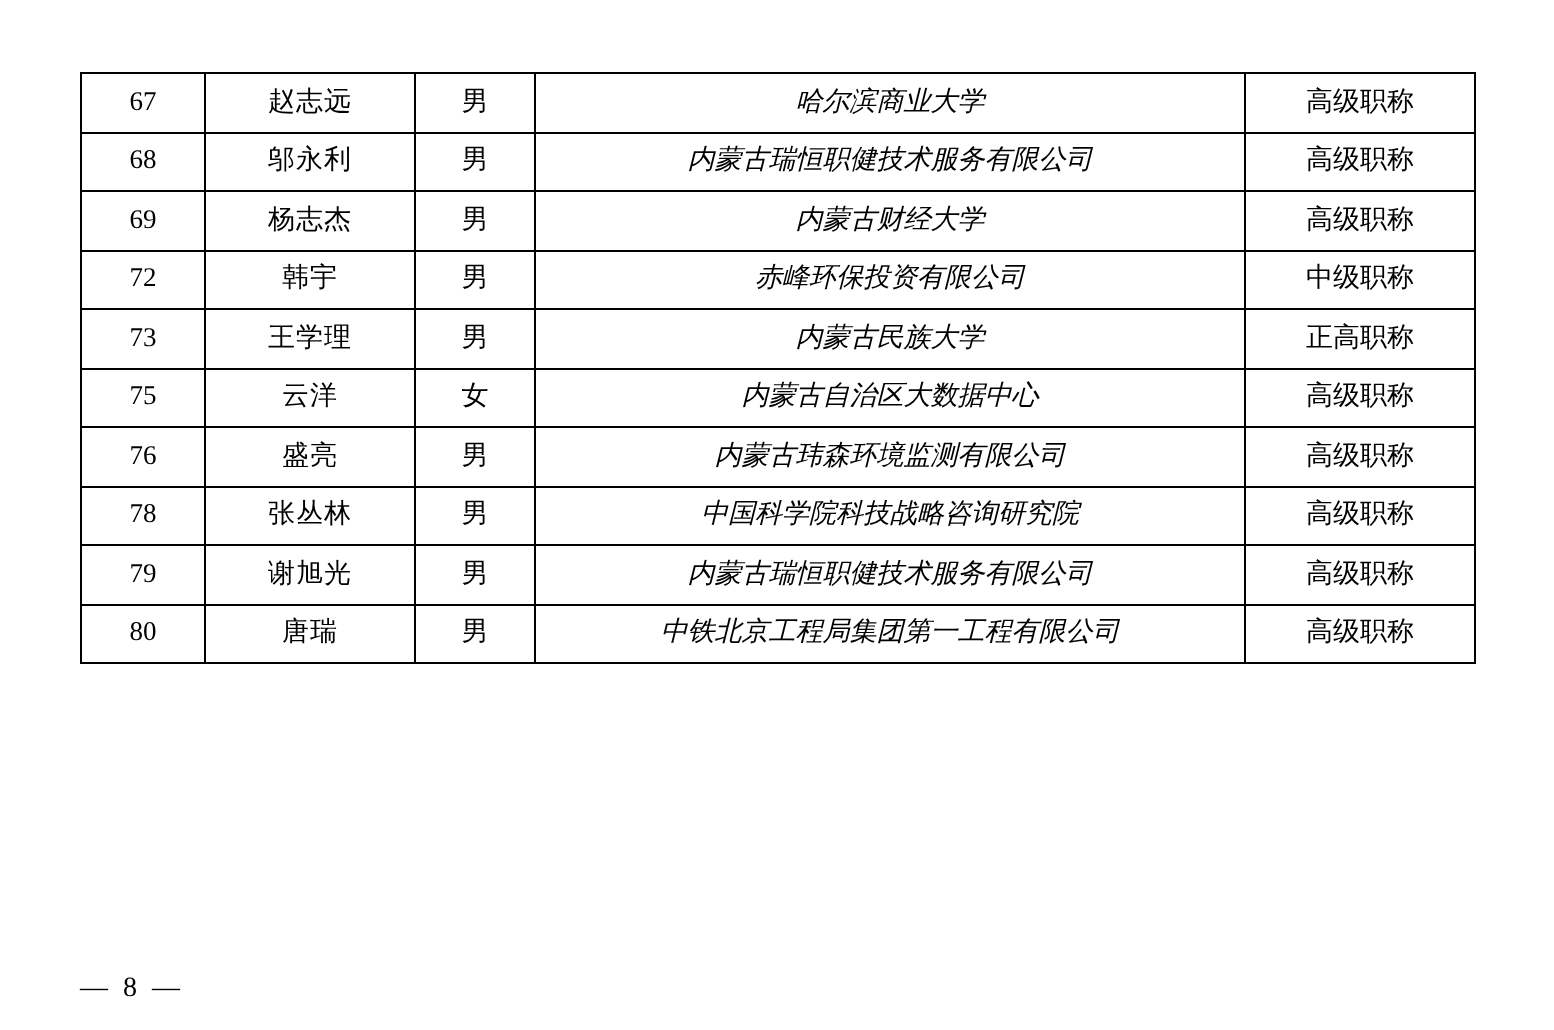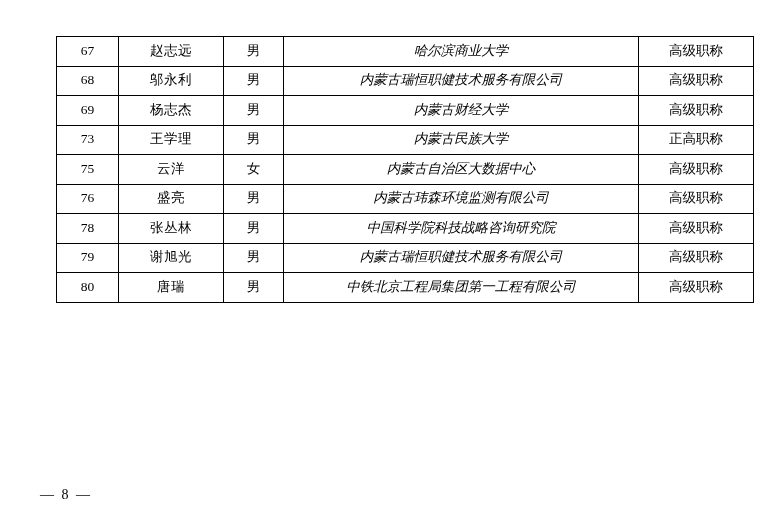--- a/index.html
+++ b/index.html
@@ -25,21 +25,20 @@
     position: absolute;
     left: 40px;
     top: 36px;
     width: 697px;
   }
   table.roster {
     border-collapse: collapse;
     table-layout: fixed;
     width: 697px;
     border: 1px solid #000;
-    margin-left: 16px;
   }
   table.roster td {
     border: 1px solid #000;
     height: 28.5px;
     text-align: center;
     vertical-align: middle;
     font-size: 13.5px;
     line-height: 1.1;
     padding: 0 2px;
     font-family: "Liberation Serif", "DejaVu Serif", serif;
@@ -100,20 +99,27 @@
           <td class="title-cell">高级职称</td>
         </tr>
         <tr>
           <td class="index-cell">69</td>
           <td class="name-cell">杨志杰</td>
           <td class="sex-cell">男</td>
           <td class="unit-cell">内蒙古财经大学</td>
           <td class="title-cell">高级职称</td>
         </tr>
         <tr>
+          <td class="index-cell">72</td>
+          <td class="name-cell">韩宇</td>
+          <td class="sex-cell">男</td>
+          <td class="unit-cell">赤峰环保投资有限公司</td>
+          <td class="title-cell">中级职称</td>
+        </tr>
+        <tr>
           <td class="index-cell">73</td>
           <td class="name-cell">王学理</td>
           <td class="sex-cell">男</td>
           <td class="unit-cell">内蒙古民族大学</td>
           <td class="title-cell">正高职称</td>
         </tr>
         <tr>
           <td class="index-cell">75</td>
           <td class="name-cell">云洋</td>
           <td class="sex-cell">女</td>

